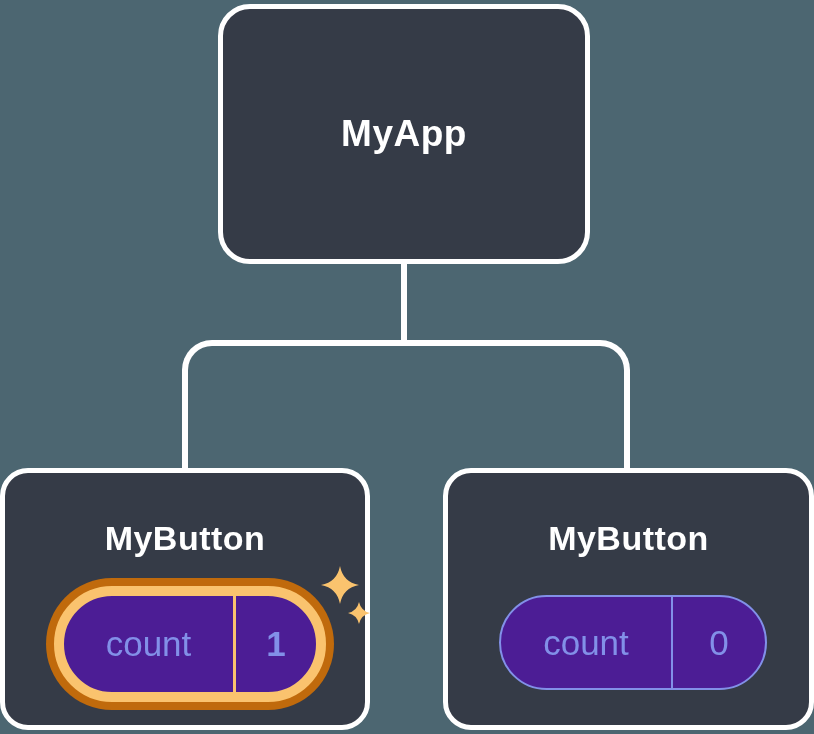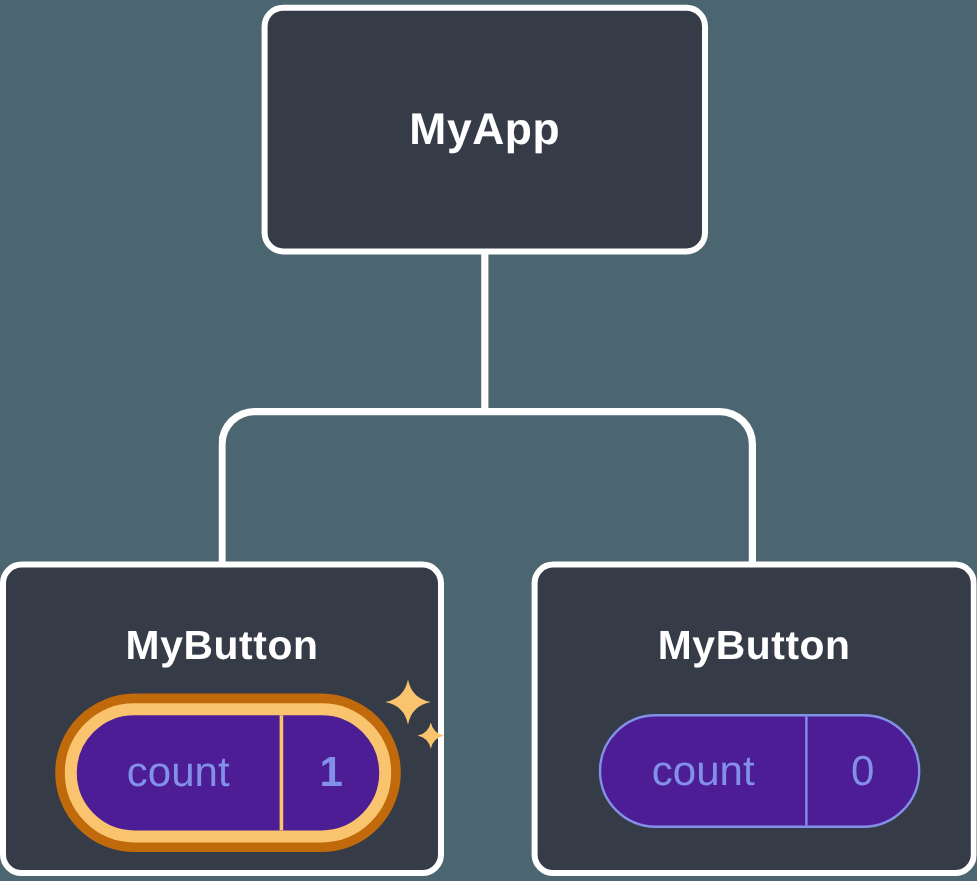--- a/index.html
+++ b/index.html
@@ -33,29 +33,29 @@
     border: 6px solid #FFFFFF;
     border-bottom: none;
     border-radius: 30px 30px 0 0;
   }
 
   
   .node {
     position: absolute;
     background: #353B47;
     border: 5px solid #FFFFFF;
-    border-radius: 18px;
+    border-radius: 28px;
     box-sizing: border-box;
   }
   .node-root {
     left: 218px;
     top: 4px;
     width: 372px;
-    height: 208px;
-    border-radius: 18px;
+    height: 260px;
+    border-radius: 32px;
     display: flex;
     align-items: center;
     justify-content: center;
   }
   .node-child-left  { left: 0px;   top: 468px; width: 370px; height: 262px; }
   .node-child-right { left: 443px; top: 468px; width: 371px; height: 262px; }
 
   .node-title {
     color: #FFFFFF;
     font-size: 37px;

